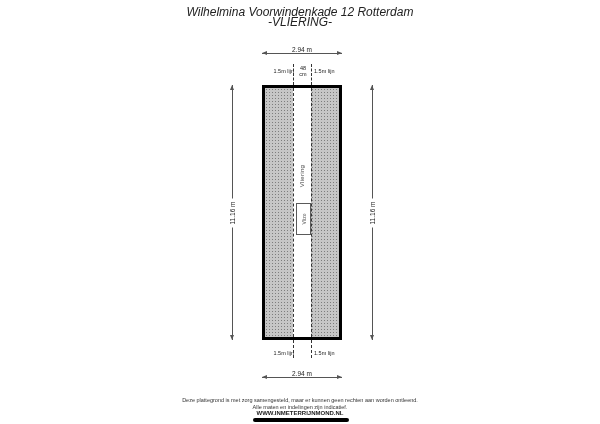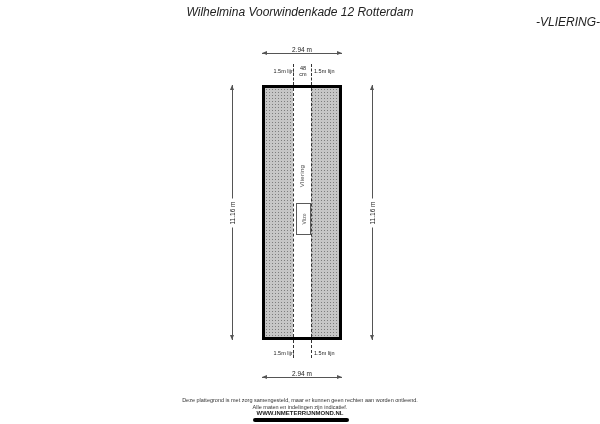--- a/index.html
+++ b/index.html
@@ -3,21 +3,21 @@
 <meta charset="utf-8">
 <style>
   html,body{margin:0;padding:0;background:#ffffff;}
   #canvas{
     position:relative;width:600px;height:424px;background:#ffffff;
     font-family:"Liberation Sans", sans-serif;color:#1a1a1a;overflow:hidden;
   }
   
   .title{position:absolute;left:0;right:0;text-align:center;font-size:12px;line-height:10px;color:#222;font-style:italic;}
   #title1{top:7px;}
-  #title2{top:17px;text-align:right;}
+  #title2{top:17px;}
   
   .hdim{position:absolute;height:1px;background:#555;}
   .vdim{position:absolute;width:1px;background:#555;}
   .hdim .lbl{
     position:absolute;left:50%;top:-4px;transform:translate(-50%,-50%);
     background:#fff;padding:0 3px;font-size:6.5px;white-space:nowrap;color:#222;
   }
   .vdim .lbl{
     position:absolute;top:50%;left:0;transform:translate(-50%,-50%) rotate(-90deg);
     background:#fff;padding:0 3px;font-size:6.5px;white-space:nowrap;color:#222;

